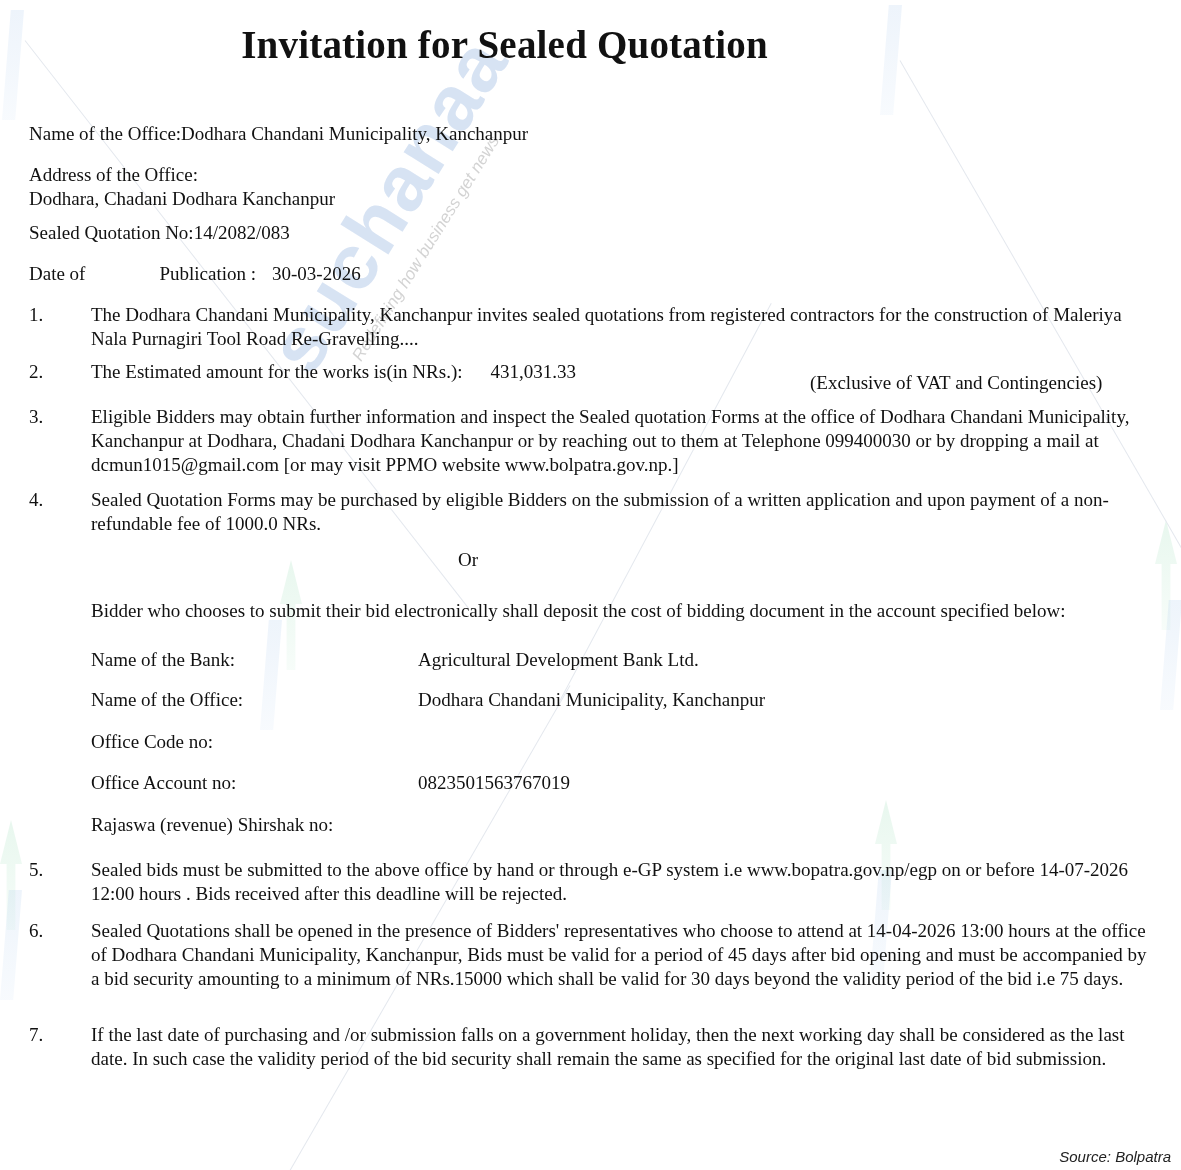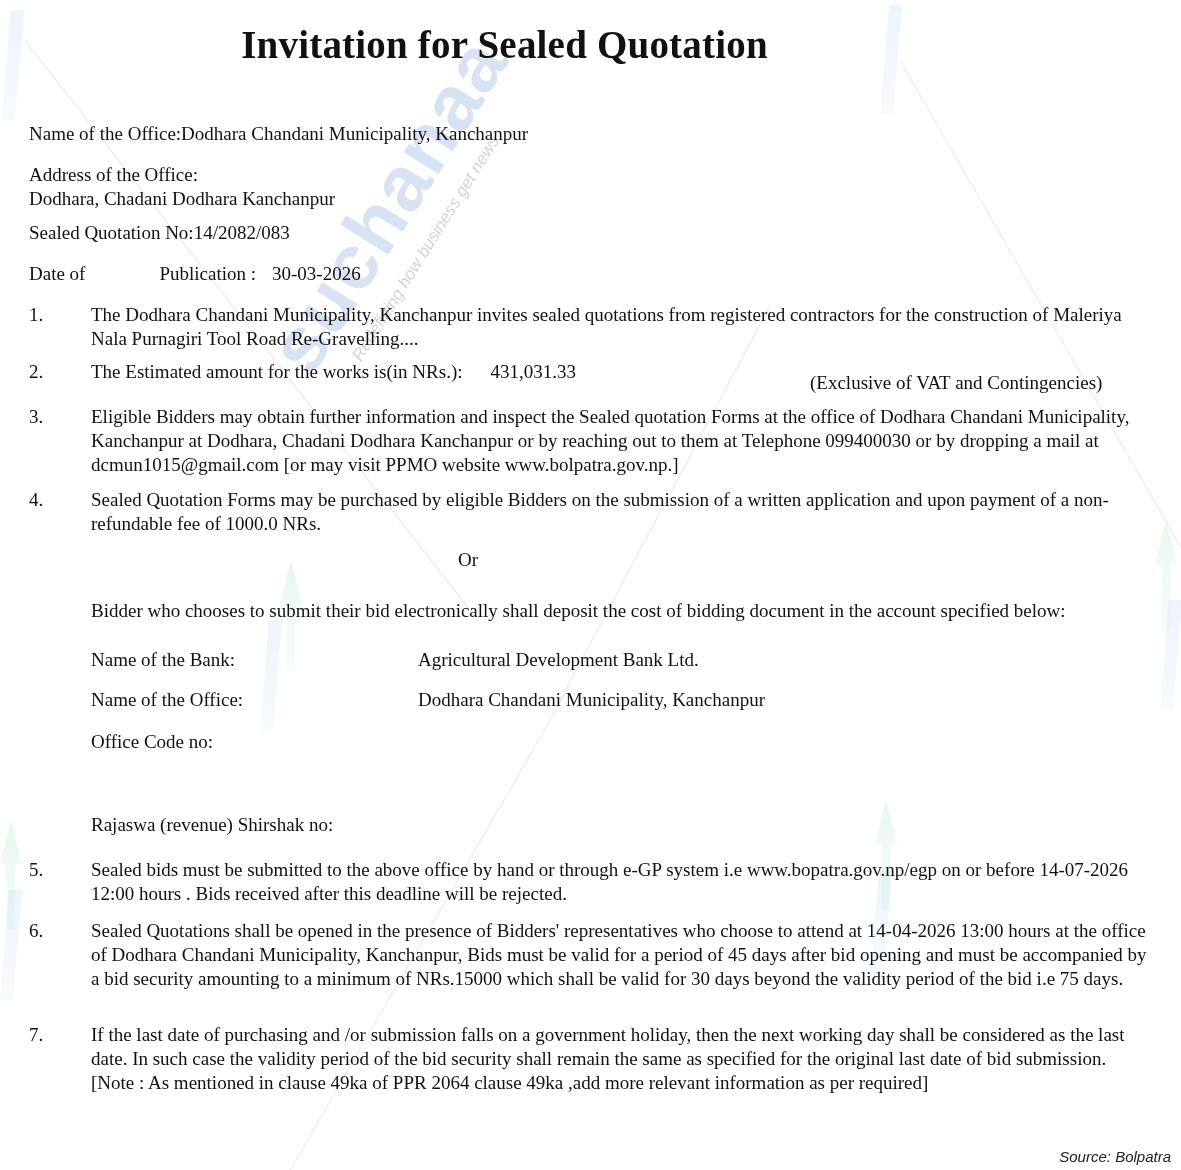--- a/index.html
+++ b/index.html
@@ -105,36 +105,38 @@
 
   <div class="bank-row" style="top:648px;">
     <span class="lbl">Name of the Bank:</span><span>Agricultural Development Bank Ltd.</span>
   </div>
   <div class="bank-row" style="top:688px;">
     <span class="lbl">Name of the Office:</span><span>Dodhara Chandani Municipality, Kanchanpur</span>
   </div>
   <div class="bank-row" style="top:730px;">
     <span class="lbl">Office Code no:</span><span></span>
   </div>
+  <div class="bank-row" style="top:771px;">
+    <span class="lbl">Office Account no:</span><span>0823501563767019</span>
+  </div>
   <div class="bank-row" style="top:813px;">
     <span class="lbl">Rajaswa (revenue) Shirshak no:</span><span></span>
   </div>
 
   <div class="item" style="top:858px;">
     <span class="num">5.</span>
     <div class="body">Sealed bids must be submitted to the above office by hand or through e-GP system i.e www.bopatra.gov.np/egp on or before 14-07-2026 12:00 hours . Bids received after this deadline will be rejected.</div>
   </div>
 
   <div class="item" style="top:919px;">
     <span class="num">6.</span>
     <div class="body">Sealed Quotations shall be opened in the presence of Bidders' representatives who choose to attend at 14-04-2026 13:00 hours at the office of  Dodhara Chandani Municipality, Kanchanpur, Bids must be valid for a period of 45 days after bid opening and must be accompanied by a bid security amounting to a minimum of NRs.15000 which shall be valid for 30 days beyond the validity period of the bid i.e 75 days.</div>
   </div>
 
   <div class="item" style="top:1023px;">
     <span class="num">7.</span>
     <div class="body">
       <div>If the last date of purchasing and /or submission falls on a government holiday, then the next working day shall be considered as the last date. In such case the validity period of the bid security shall remain the same as specified for the original last date of bid submission.</div>
-      <div>[Note : As mentioned in clause 49ka of PPR 2064 clause 49ka ,add more relevant information as per required]</div>
     </div>
   </div>
 
   <div class="source">Source: Bolpatra</div>
 </div>
 
 </body></html>

